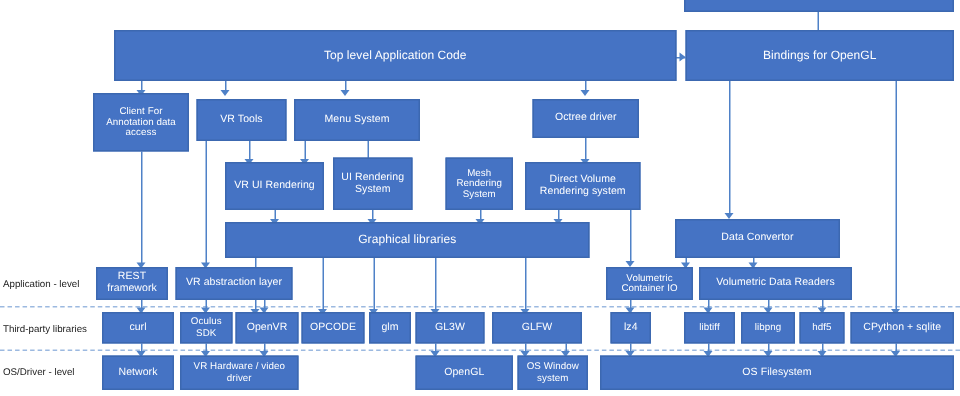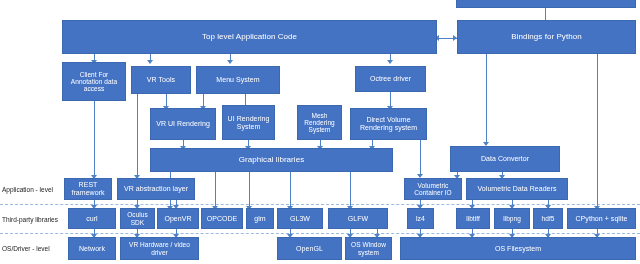--- a/index.html
+++ b/index.html
@@ -209,23 +209,23 @@
   <div class="arw" style="left:509px;top:234px;"></div>
 
   <div class="ln v" style="left:548px;top:229px;height:8px;"></div>
   <div class="arw" style="left:545px;top:234px;"></div>
 
   <div class="ln v" style="left:597px;top:229px;height:8px;"></div>
   <div class="arw" style="left:594px;top:234px;"></div>
 
   <div class="box" style="left:456px;top:-6px;width:180px;height:14px;"></div>
 
-  <div class="box t8" style="left:62px;top:20px;width:375px;height:34px;">Top level Application Code</div>
-
-  <div class="box t8" style="left:457px;top:20px;width:179px;height:34px;">Bindings for Python</div>
+  <div class="box t8" style="left:76px;top:20px;width:375px;height:34px;">Top level Application Code</div>
+
+  <div class="box t8" style="left:457px;top:20px;width:179px;height:34px;">Bindings for OpenGL</div>
 
   <div class="box t65" style="left:62px;top:62px;width:64px;height:39px;">Client For Annotation data access</div>
 
   <div class="box t7" style="left:131px;top:66px;width:60px;height:28px;">VR Tools</div>
 
   <div class="box t7" style="left:196px;top:66px;width:84px;height:28px;">Menu System</div>
 
   <div class="box t7" style="left:355px;top:66px;width:71px;height:26px;">Octree driver</div>
 
   <div class="box t7" style="left:150px;top:108px;width:66px;height:32px;">VR UI Rendering</div>

